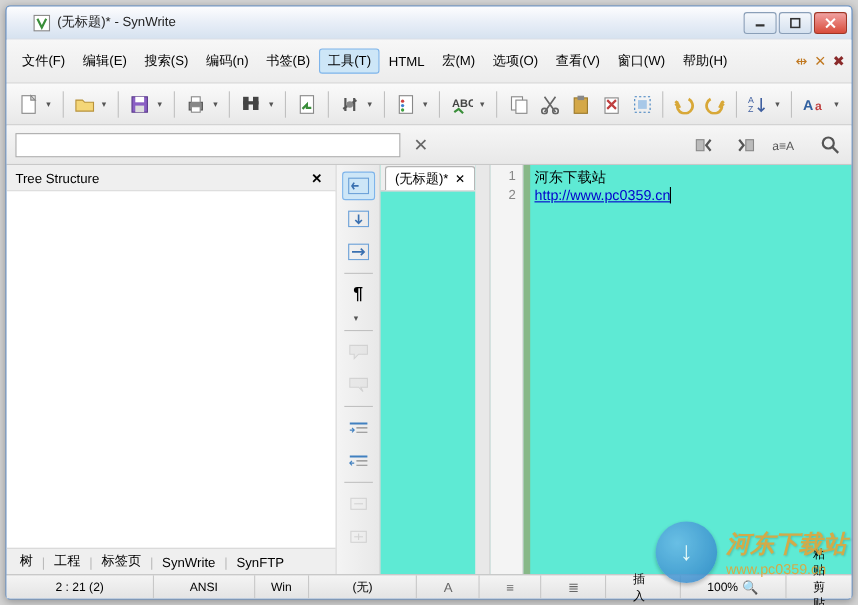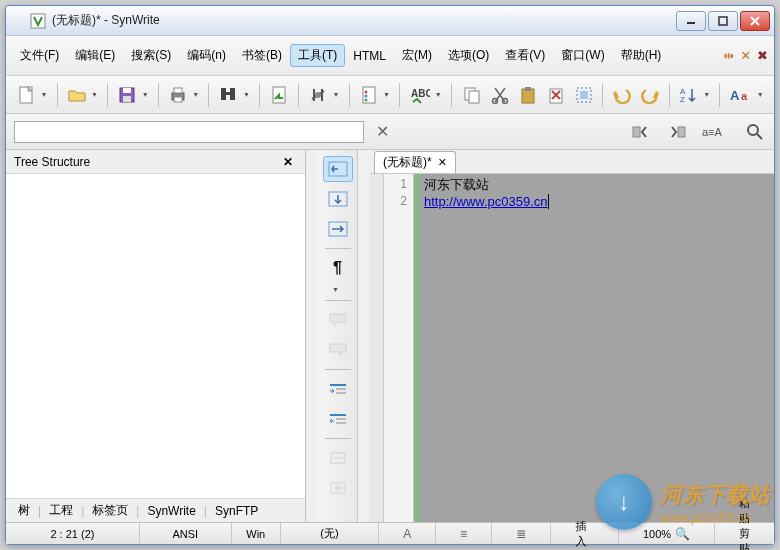--- a/index.html
+++ b/index.html
@@ -14,34 +14,34 @@
 .menubar { height:40px; background:linear-gradient(#f7f7f7,#ececec); border-bottom:1px solid #d0d0d0; display:flex; align-items:center; padding:0 6px; font-size:12px; }
 .menuitem { padding:3px 8px; cursor:pointer; border-radius:3px; }
 .menuitem.active { background:#cde6f7; border:1px solid #7eb4ea; padding:2px 7px; }
 .menuicons { margin-left:auto; display:flex; gap:6px; align-items:center; font-size:13px; color:#a07030; }
 .toolbar { height:38px; background:linear-gradient(#fafafa,#e8e8e8); border-bottom:1px solid #c8c8c8; display:flex; align-items:center; padding:0 8px; gap:4px; }
 .tb-btn { min-width:24px; height:28px; display:flex; align-items:center; justify-content:flex-end; cursor:pointer; border-radius:3px; padding:0 2px; }
 .tb-sep { width:1px; height:24px; background:#c0c0c0; margin:0 3px; }
 .tb-dd { width:8px; font-size:8px; color:#555; cursor:pointer; }
 .toolbar2 { height:36px; background:linear-gradient(#f6f6f6,#e8e8e8); border-bottom:1px solid #c8c8c8; display:flex; align-items:center; padding:0 8px; gap:12px; }
 .searchbox { width:350px; height:22px; border:1px solid #aaa; background:#fff; }
-.content { flex:1; display:flex; overflow:hidden;gap:12px; }
+.content { flex:1; display:flex; overflow:hidden; }
 .sidepanel { width:300px; background:#f4f4f4; border-right:1px solid #c0c0c0; display:flex; flex-direction:column; }
 .panel-header { height:24px; display:flex; align-items:center; padding:0 8px; font-size:12px; background:#efefef; border-bottom:1px solid #d8d8d8; }
 .panel-close { margin-left:auto; cursor:pointer; width:14px; height:14px; font-weight:bold; }
 .panel-body { flex:1; background:#fff; }
 .panel-tabs { height:24px; display:flex; align-items:center; padding:0 6px; font-size:12px; background:#efefef; border-top:1px solid #d8d8d8; }
 .ptab { padding:2px 6px; cursor:pointer; }
 .ptab-sep { color:#bbb; padding:0 2px; }
 .vert-toolbar { width:40px; background:linear-gradient(90deg,#f4f4f4,#e8e8e8); border-right:1px solid #c8c8c8; display:flex; flex-direction:column; align-items:center; padding:6px 0; gap:4px; }
 .vbtn { width:30px; height:26px; display:flex; align-items:center; justify-content:center; cursor:pointer; border-radius:3px; }
 .vbtn.active { background:#cde6f7; border:1px solid #7eb4ea; }
 .vbtn.disabled { opacity:0.4; }
 .vsep { width:26px; height:1px; background:#c0c0c0; margin:2px 0; }
-.editor-area { flex:1; display:flex; flex-direction:column; background:#a3a3a3; }
+.editor-area { flex:1; display:flex; flex-direction:row; background:#5eead4; }
 .doc-tabs { height:24px; background:#efefef; border-bottom:1px solid #c8c8c8; display:flex; align-items:center; padding-left:4px; }
 .doc-tab { height:22px; background:#fff; border:1px solid #b0b0b0; border-bottom:none; padding:0 8px; display:flex; align-items:center; font-size:12px; gap:6px; border-radius:3px 3px 0 0; }
 .doc-tab-close { cursor:pointer; font-size:11px; }
 .editor { flex:1; display:flex; font-family:Consolas,monospace; font-size:13px; }
 .gutter-fold { width:14px; background:#e8e8e8; border-right:1px solid #c8c8c8; }
 .gutter-num { width:30px; background:#f4f4f4; border-right:1px solid #c8c8c8; text-align:right; padding:2px 6px 0 0; color:#888; font-size:12px; line-height:17px; }
 .gutter-mark { width:6px; background:#88b888; }
 .code { flex:1; padding:2px 4px; line-height:17px; }
 .code a { color:#0000cc; text-decoration:underline; }
 .cursor { border-right:1px solid #000; }

